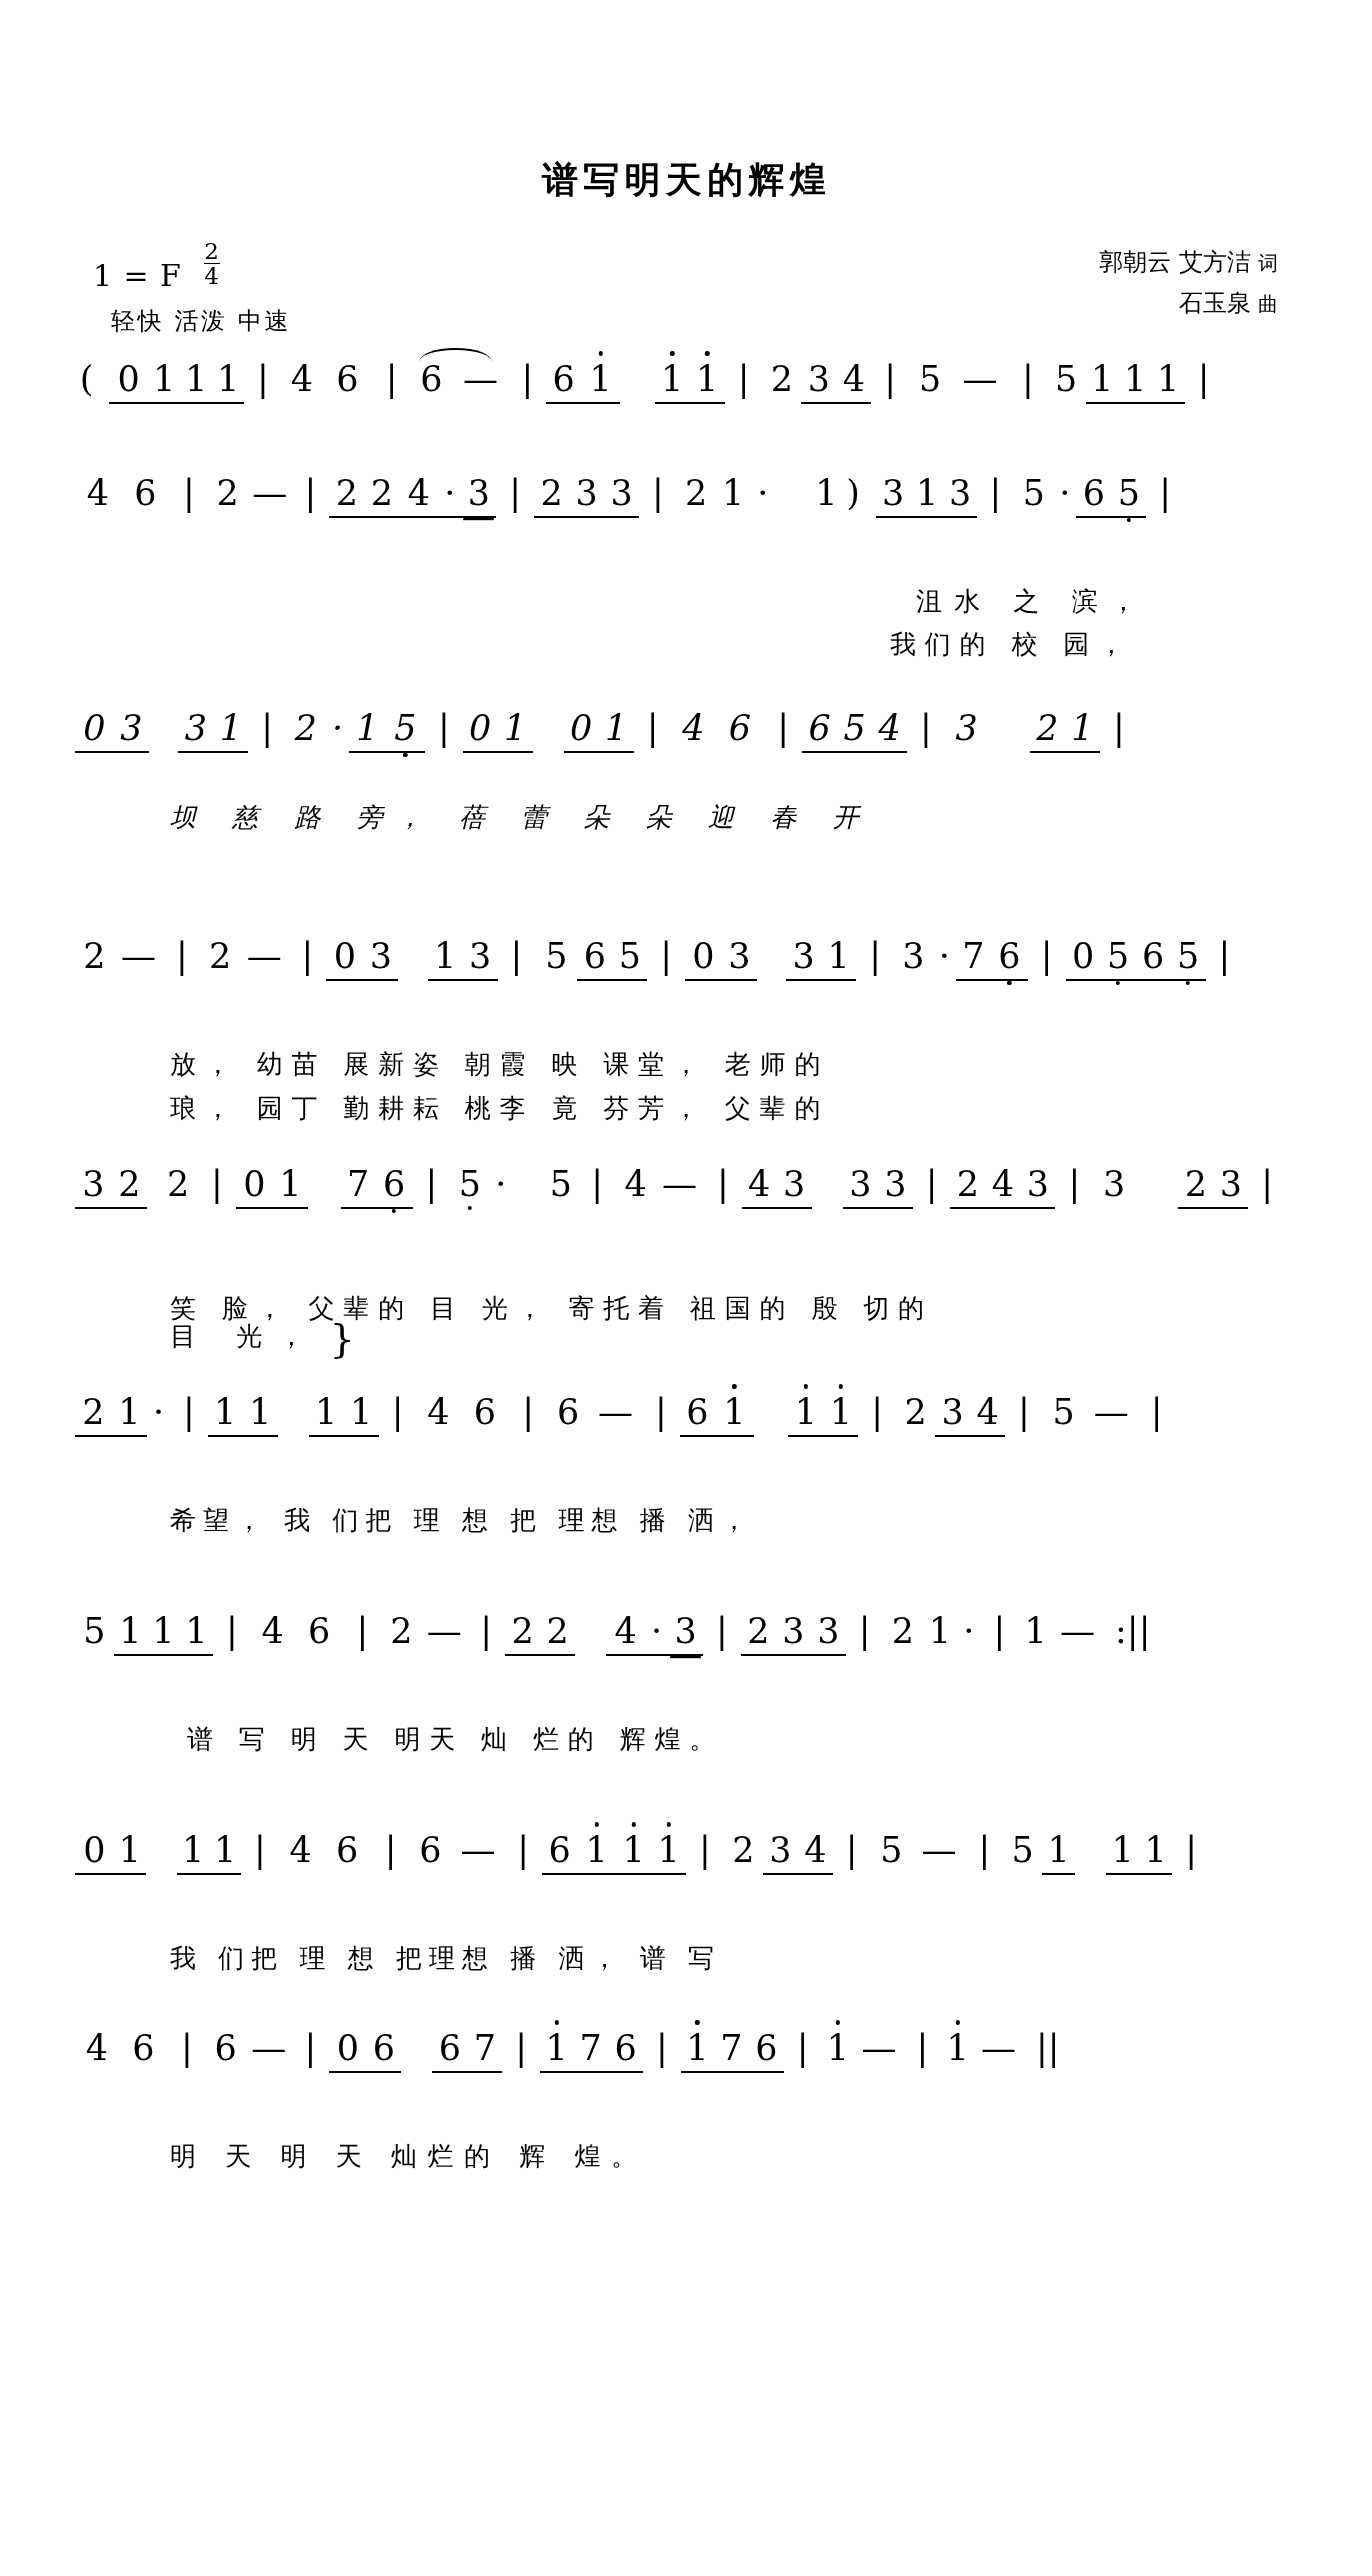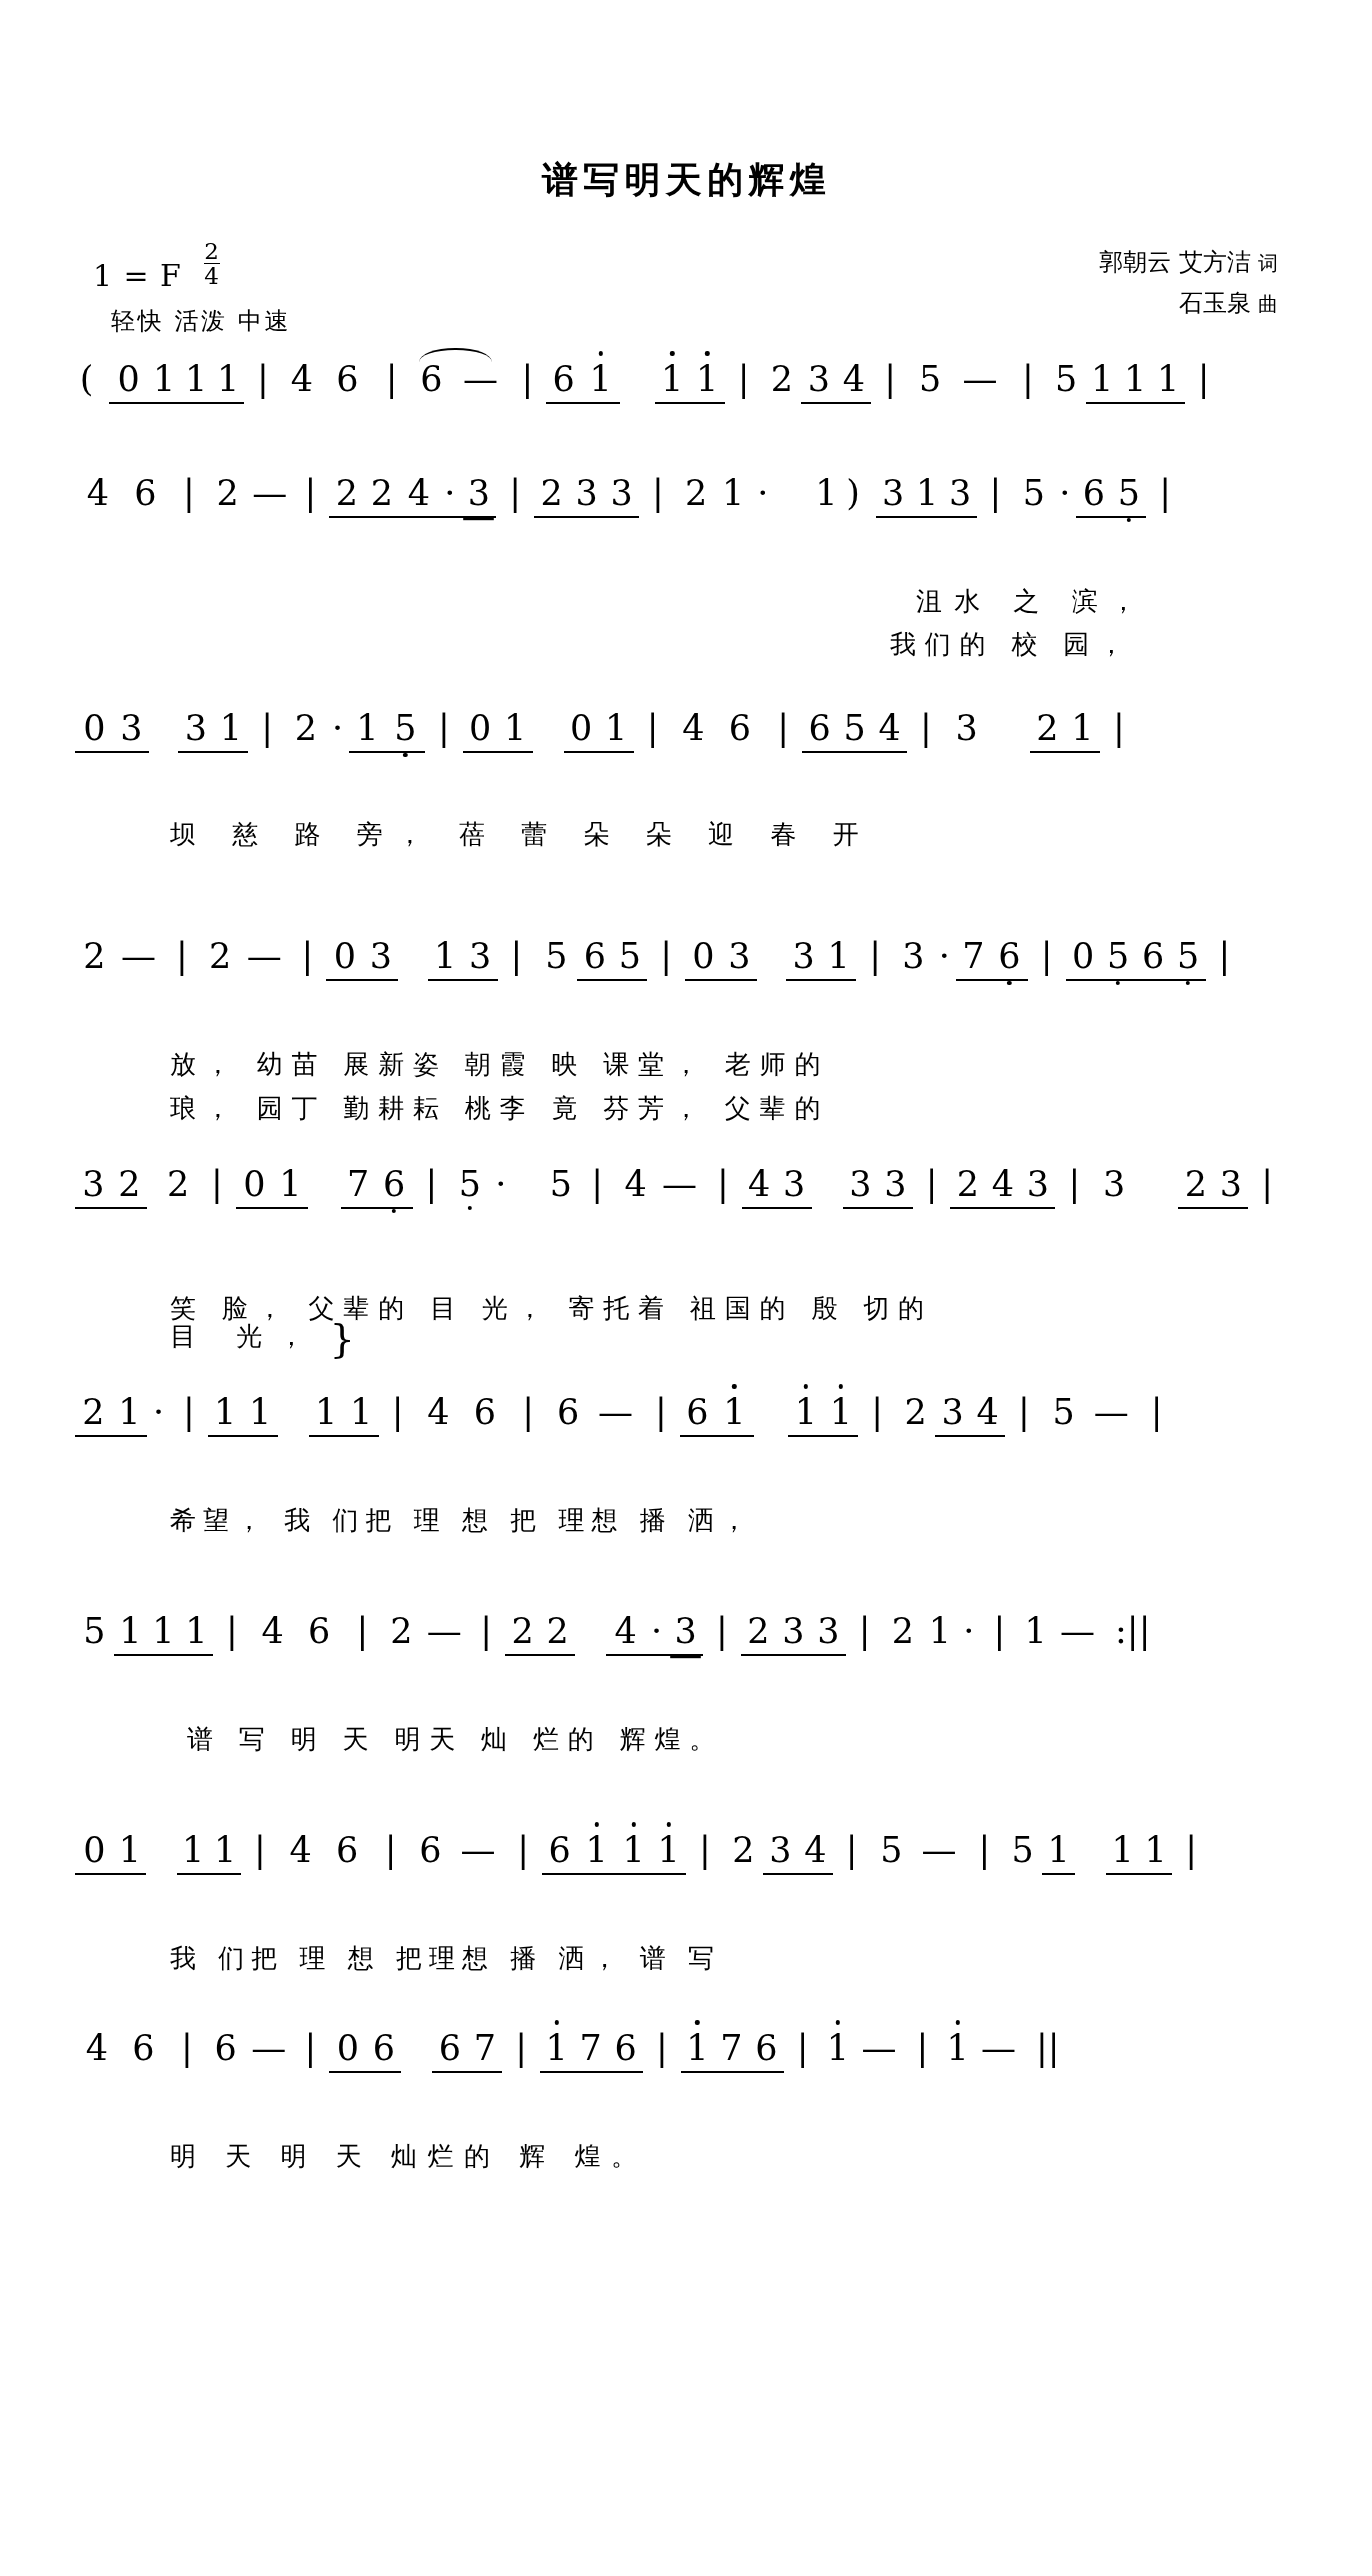--- a/index.html
+++ b/index.html
@@ -240,42 +240,42 @@
       <span class="bar">|</span>
     </div>
     <div class="lyricline" style="margin-top:58px; padding-left:841px;">
       <span class="lyr" style="letter-spacing:12.3px;">沮水  之  滨，</span>
     </div>
     <div class="lyricline" style="margin-top:5.3px; padding-left:815px;">
       <span class="lyr" style="letter-spacing:8.8px;">我们的  校  园，</span>
     </div>
   </div>
 
-  <div class="staff withlyric" style="margin-top:86px; height:158px;">
+  <div class="staff withlyric" style="margin-top:86px; height:158px;font-style:italic;">
     <div class="notes">
       <span class="tok beam1" style="width:39px">0</span><span class="tok beam1" style="width:35px">3</span>
       <span class="sp" style="width:7px"></span>
       <span class="tok beam1" style="width:35px">3</span><span class="tok beam1" style="width:35px">1</span>
       <span class="bar">|</span>
       <span class="tok" style="width:40px">2</span><span class="tok" style="width:23px">·</span><span class="tok beam1" style="width:37px">1</span><span class="tok beam1 dotdn" style="width:39px">5</span>
       <span class="bar">|</span>
       <span class="tok beam1" style="width:35px">0</span><span class="tok beam1" style="width:35px">1</span>
       <span class="sp" style="width:8.8px"></span>
       <span class="tok beam1" style="width:35px">0</span><span class="tok beam1" style="width:35px">1</span>
       <span class="bar">|</span>
       <span class="tok" style="width:44px">4</span><span class="tok" style="width:49px">6</span>
       <span class="bar">|</span>
       <span class="tok beam1" style="width:35px">6</span><span class="tok beam1" style="width:35px">5</span><span class="tok beam1" style="width:35px">4</span>
       <span class="bar">|</span>
       <span class="tok" style="width:44px">3</span>
       <span class="sp" style="width:19px"></span>
       <span class="tok beam1" style="width:35px">2</span><span class="tok beam1" style="width:35px">1</span>
       <span class="bar">|</span>
     </div>
-    <div class="lyricline" style="margin-top:56px; padding-left:95px;">
+    <div class="lyricline" style="margin-top:39px; padding-left:95px;">
       <span class="lyr" style="letter-spacing:14px;">坝 慈  路  旁，  蓓 蕾 朵 朵 迎 春 开</span>
     </div>
   </div>
 
   <div class="staff withlyric" style="margin-top:70px; height:158px;">
     <div class="notes">
       <span class="tok" style="width:39px">2</span><span class="tok" style="width:49px">—</span>
       <span class="bar">|</span>
       <span class="tok" style="width:39px">2</span><span class="tok" style="width:49px">—</span>
       <span class="bar">|</span>

